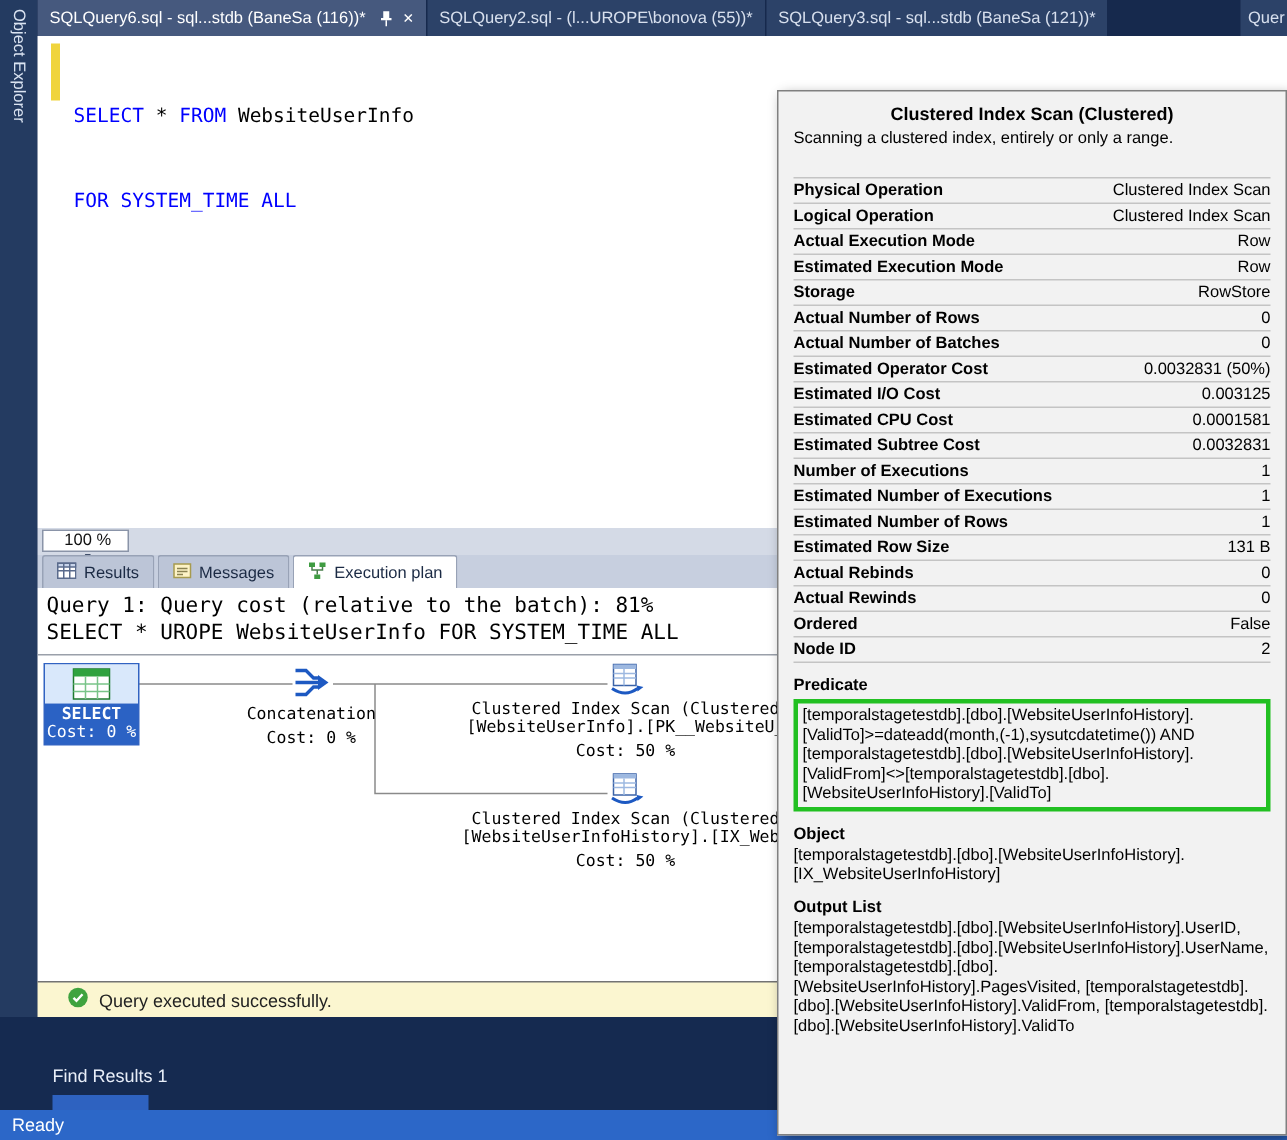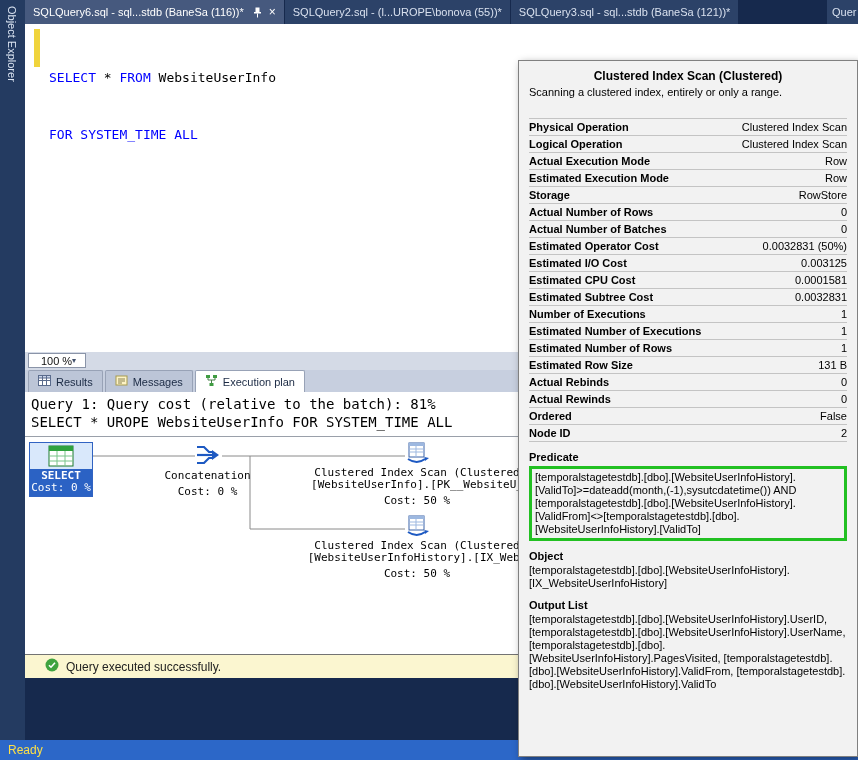--- a/index.html
+++ b/index.html
@@ -25,21 +25,21 @@
   .editor{position:absolute;left:25px;top:24px;width:833px;height:328px;background:#fff;padding-left:16px;}
   .modified-strip{position:absolute;left:9px;top:5px;width:6px;height:38px;background:#f0d43c;}
   .code{position:absolute;left:24px;top:6px;font-family:"DejaVu Sans Mono",monospace;
         font-size:13px;line-height:19px;color:#000;white-space:pre;}
   .kw{color:#0000ff;}
 
   
   .zoom-row{position:absolute;left:25px;top:352px;width:833px;height:18px;background:#d4dae6;}
   .zoom-combo{position:absolute;left:3px;top:1px;width:58px;height:15px;background:#fff;
               border:1px solid #8a94a8;font-size:11px;display:flex;align-items:center;
-              justify-content:center;padding:0 2px 0 5px;box-sizing:border-box;color:#111;}
+              justify-content:space-between;padding:0 2px 0 5px;box-sizing:border-box;color:#111;flex-direction:column;}
   .zoom-arrow{font-size:8px;color:#41506b;}
 
   
   .res-tabs{position:absolute;left:25px;top:370px;width:855px;height:22px;background:#c7cfdf;
             display:flex;align-items:flex-end;padding-left:3px;box-sizing:border-box;}
   .rtab{display:flex;align-items:center;gap:5px;height:21px;padding:0 9px;font-size:11px;
         color:#1b2a44;background:#bcc5d7;border:1px solid #98a2b6;border-bottom:none;
         border-radius:2px 2px 0 0;margin-right:2px;white-space:nowrap;}
   .rtab.active{background:#fff;}
 
@@ -61,21 +61,21 @@
   
   .success-bar{position:absolute;left:25px;top:654px;width:833px;height:24px;background:#fbf6d0;
                border-top:1px solid #737373;display:flex;align-items:center;gap:7px;
                padding-left:20px;font-size:12px;color:#222;box-sizing:border-box;}
 
   
   .dock{position:absolute;left:0;top:678px;width:858px;height:62px;background:#152a50;}
   .find-results{position:absolute;left:35px;top:32px;font-size:12px;color:#e8eef8;}
   .fr-stub{position:absolute;left:35px;top:52px;width:64px;height:10px;background:#2e62c0;}
   .statusbar{position:absolute;left:0;top:740px;width:858px;height:20px;background:#2c67c8;
-             color:#fde047;font-size:12px;display:flex;align-items:center;padding-left:8px;
+             color:#ffffff;font-size:12px;display:flex;align-items:center;padding-left:8px;
              box-sizing:border-box;}
 
   
   .tooltip{position:absolute;left:518px;top:60px;width:340px;height:697px;background:#f2f2f2;
            border:1px solid #808080;box-shadow:3px 3px 8px rgba(0,0,0,.45);
            padding:8px 10px;z-index:40;box-sizing:border-box;font-size:11px;color:#000;}
   .tt-title{font-weight:bold;font-size:12px;text-align:center;}
   .tt-sub{margin-top:3px;}
   .tt-table{margin-top:20px;border-top:1px solid #c4c4c4;}
   .tt-row{display:flex;justify-content:space-between;align-items:center;
@@ -250,20 +250,24 @@
   <div class="success-bar">
     <span>
       <svg width="14" height="14" viewBox="0 0 14 14">
           <circle cx="7" cy="7" r="6.5" fill="#3fa33f"></circle>
           <path d="M4 7.2 l2 2 l4 -4.4" stroke="#fff" stroke-width="1.6" fill="none"></path>
         </svg>
     </span>
     <span>Query executed successfully.</span>
   </div>
 
+  <div class="dock">
+    <span class="find-results">Find Results 1</span>
+    <div class="fr-stub"></div>
+  </div>
 
   <div class="statusbar">
     <span>Ready</span>
   </div>
 
   <div class="tooltip">
     <div class="tt-title">Clustered Index Scan (Clustered)</div>
     <div class="tt-sub">Scanning a clustered index, entirely or only a range.</div>
     <div class="tt-table">
         <div class="tt-row">

